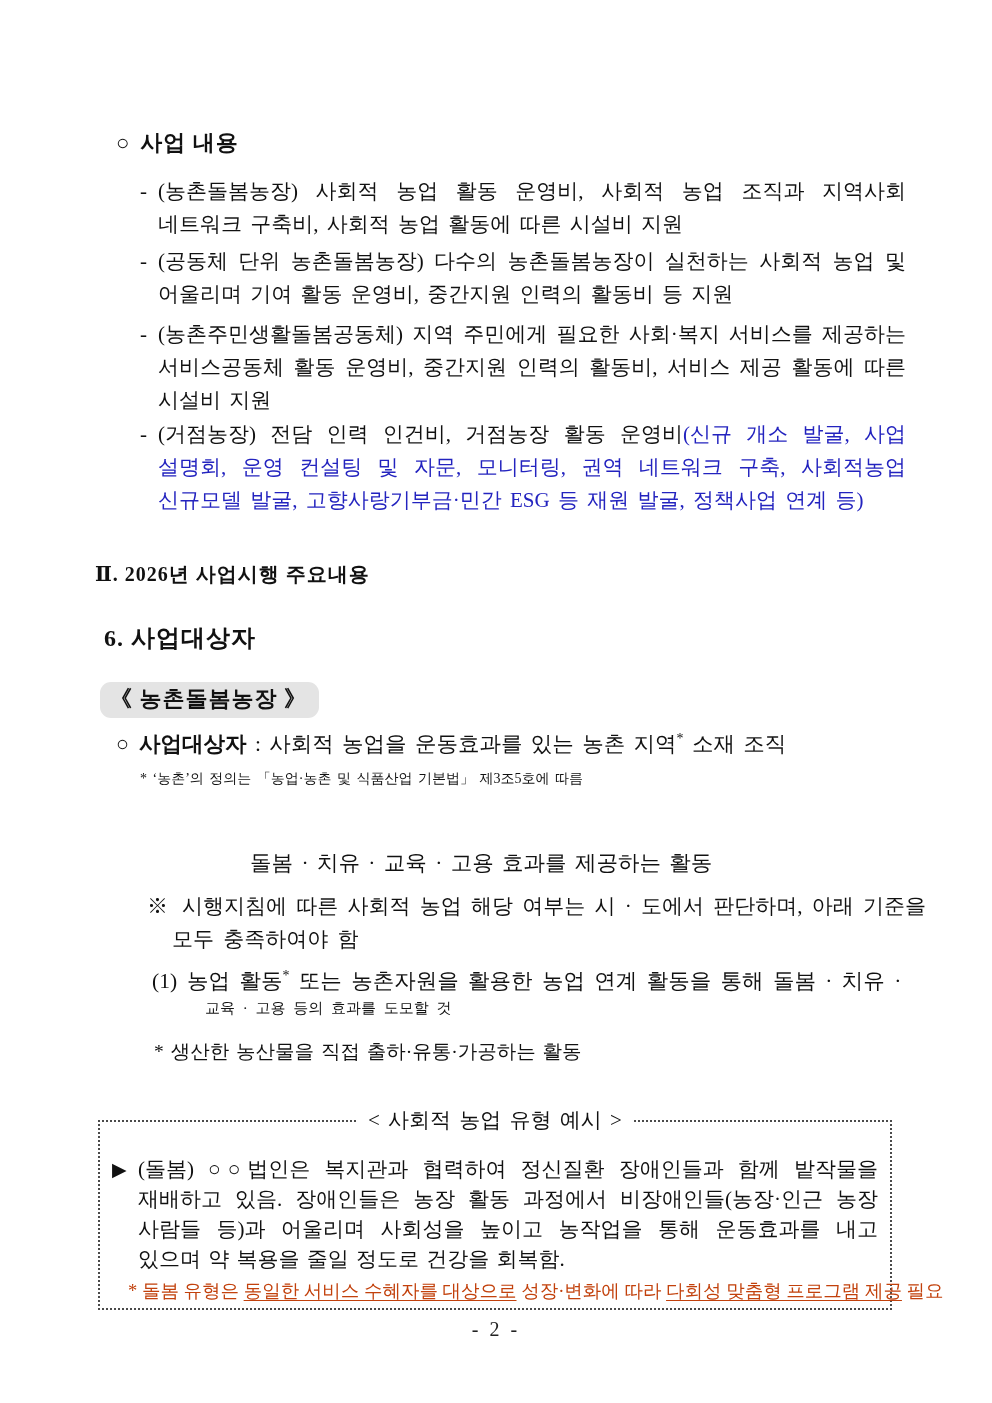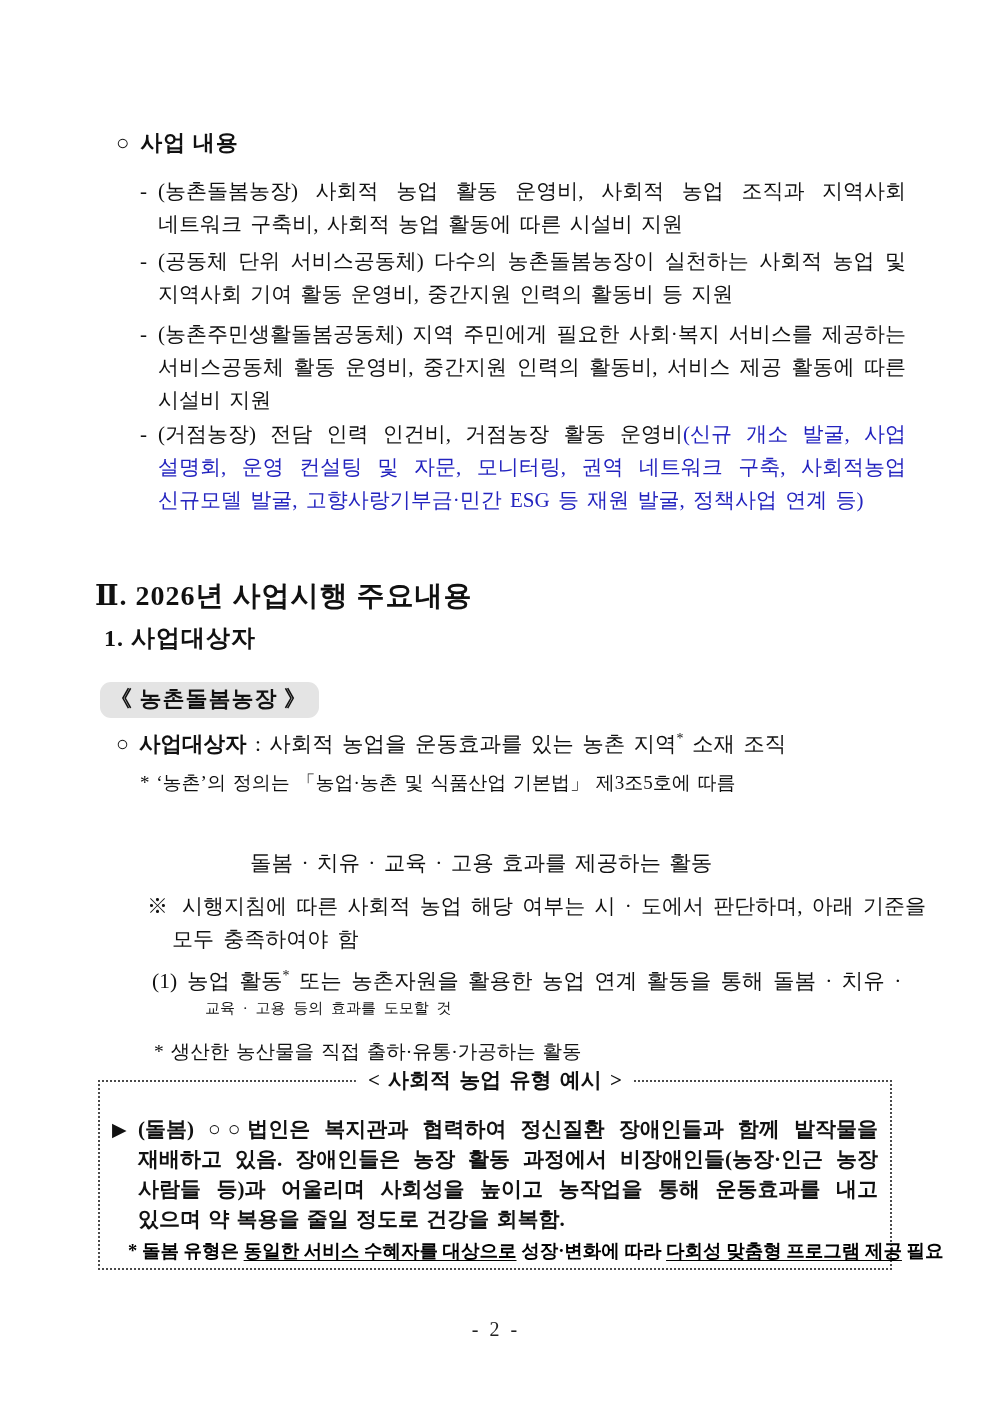--- a/index.html
+++ b/index.html
@@ -19,22 +19,22 @@
   .abs { position: absolute; }
 
   
   .h-business {
     left: 116px; top: 128px;
     font-size: 22px; font-weight: bold; letter-spacing: 1px;
   }
   .h-business .marker { font-weight: normal; margin-right: 10px; }
 
   .chapter-title {
-    left: 95px; top: 577px;
-    font-size: 28px; font-weight: bold; letter-spacing: 1px;
+    left: 95px; top: 561px;
+    font-size: 20px; font-weight: bold; letter-spacing: 1px;
   }
   .section-title {
     left: 104px; top: 622px;
     font-size: 24px; font-weight: bold; letter-spacing: 1px;
   }
   .farm-label {
     left: 100px; top: 682px;
     font-size: 22px; font-weight: bold;
     background: #e4e4e4;
     padding: 2px 12px 4px 10px;
@@ -60,21 +60,21 @@
   
   .target-line {
     left: 116px; top: 729px;
     font-size: 21.5px; word-spacing: 3px; white-space: nowrap;
   }
   .target-line .marker { margin-right: 10px; }
   .target-line .lbl { font-weight: bold; }
   sup.star { font-size: 0.65em; vertical-align: super; }
   .target-foot {
     left: 140px; top: 770px;
-    font-size: 19px; word-spacing: 2px; white-space: nowrap;
+    font-size: 14px; word-spacing: 2px; white-space: nowrap;
   }
 
   
   .sf-line1 {
     left: 104px; top: 814px;
     font-size: 21.5px; word-spacing: 3px; white-space: nowrap;
   }
   .sf-line1 .marker { margin-right: 8px; }
   .sf-line1 .lbl { font-weight: bold; }
   .sf-line2 {
@@ -103,25 +103,24 @@
     left: 205px; top: 999px;
     font-size: 15px; word-spacing: 4px; white-space: nowrap;
   }
   .c1-foot {
     left: 154px; top: 1038px;
     font-size: 19.5px; word-spacing: 2px; white-space: nowrap;
   }
 
   
   .example-box {
-    left: 98px; top: 1080px;
+    left: 98px; top: 1120px;
     width: 794px; height: 190px;
     border: 2px dotted #4a4a4a;
     padding: 32px 12px 0 12px;
-    font-weight: bold;
   }
   .box-title {
     position: absolute;
     top: -16px; left: 50%;
     transform: translateX(-50%);
     background: #ffffff;
     padding: 0 12px;
     font-size: 21px;
     white-space: nowrap;
     word-spacing: 3px;
@@ -135,21 +134,21 @@
     flex: 0 0 26px;
     font-size: 19px;
     font-family: "DejaVu Sans", sans-serif;
     line-height: 30px;
   }
   .box-item .btext { flex: 1; text-align: justify; }
   .box-foot {
     margin-top: 4px;
     padding-left: 16px;
     font-size: 18.5px;
-    color: #000000;
+    color: #c2410c;
     white-space: nowrap;
   }
   .box-foot .u { text-decoration: underline; text-underline-offset: 3px; }
 
   
   .page-number {
     left: 0; top: 1318px; width: 100%;
     text-align: center;
     font-size: 20px; letter-spacing: 3px;
     color: #222;
@@ -164,36 +163,36 @@
     <span class="marker">○</span><span>사업 내용</span>
   </div>
 
   <div class="abs bullet b1">
     <span class="dash">-</span>
     <span class="btext">(농촌돌봄농장) 사회적 농업 활동 운영비, 사회적 농업 조직과 지역사회 네트워크 구축비, 사회적 농업 활동에 따른 시설비 지원</span>
   </div>
 
   <div class="abs bullet b2">
     <span class="dash">-</span>
-    <span class="btext">(공동체 단위 서비스공동체) 다수의 농촌돌봄농장이 실천하는 사회적 농업 및 지역사회 기여 활동 운영비, 중간지원 인력의 활동비 등 지원</span>
+    <span class="btext">(공동체 단위 농촌돌봄농장) 다수의 농촌돌봄농장이 실천하는 사회적 농업 및 어울리며 기여 활동 운영비, 중간지원 인력의 활동비 등 지원</span>
   </div>
 
   <div class="abs bullet b3">
     <span class="dash">-</span>
     <span class="btext">(농촌주민생활돌봄공동체) 지역 주민에게 필요한 사회·복지 서비스를 제공하는 서비스공동체 활동 운영비, 중간지원 인력의 활동비, 서비스 제공 활동에 따른 시설비 지원</span>
   </div>
 
   <div class="abs bullet b4">
     <span class="dash">-</span>
     <span class="btext"><span>(거점농장) 전담 인력 인건비, 거점농장 활동 운영비</span><span class="blue">(신규 개소 발굴, 사업 설명회, 운영 컨설팅 및 자문, 모니터링, 권역 네트워크 구축, 사회적농업 신규모델 발굴, 고향사랑기부금·민간 ESG 등 재원 발굴, 정책사업 연계 등)</span></span>
   </div>
 
   <div class="abs chapter-title">Ⅱ. 2026년 사업시행 주요내용</div>
 
-  <div class="abs section-title">1. 사업대상자</div>
+  <div class="abs section-title">6. 사업대상자</div>
 
   <div class="abs farm-label">《 농촌돌봄농장 》</div>
 
   <div class="abs target-line">
     <span class="marker">○</span><span class="lbl">사업대상자</span><span> : </span><span>사회적 농업을 운동효과를 있는 농촌 지역</span><sup class="star">*</sup><span> 소재 조직</span>
   </div>
 
   <div class="abs target-foot">* ‘농촌’의 정의는 「농업·농촌 및 식품산업 기본법」 제3조5호에 따름</div>
 
   <div class="abs sf-line2">돌봄 · 치유 · 교육 · 고용 효과를 제공하는 활동</div>

